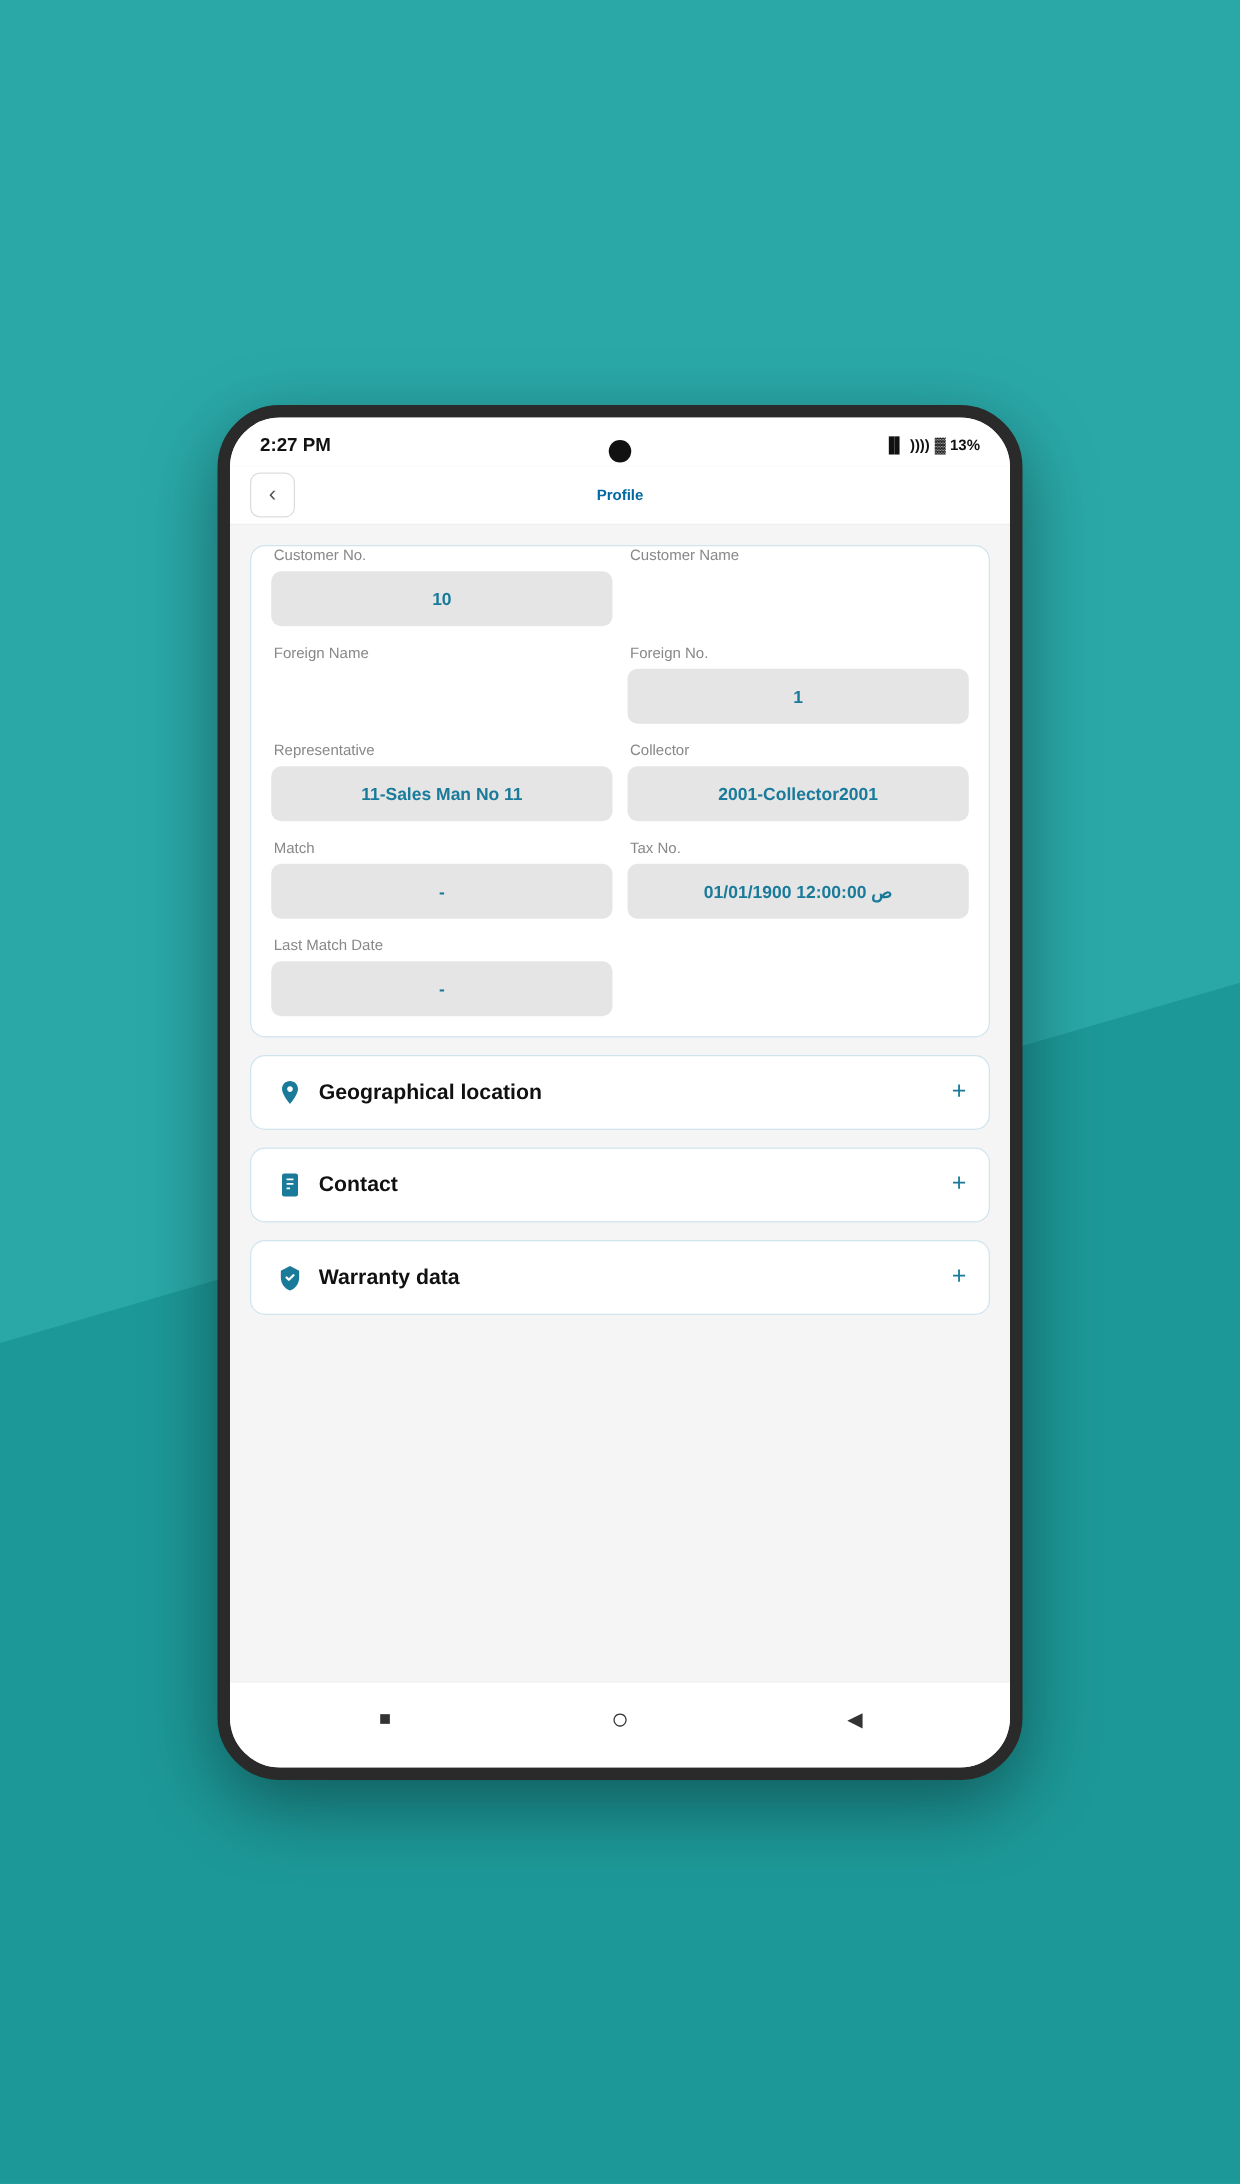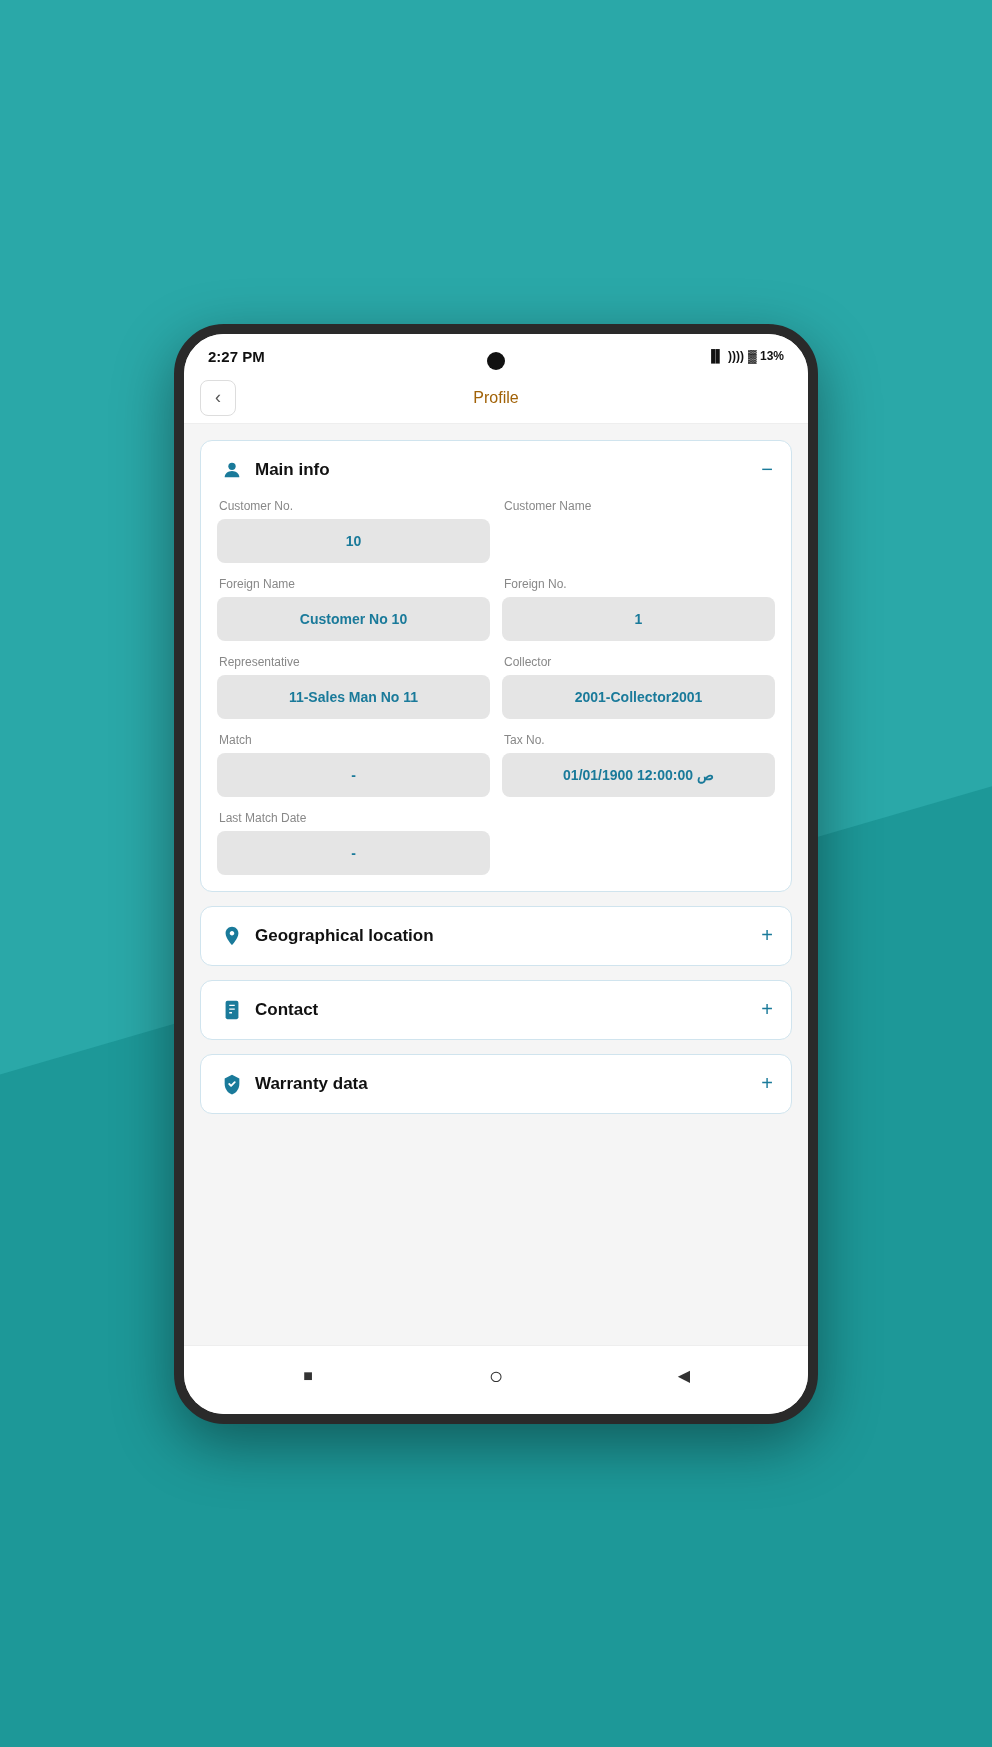--- a/index.html
+++ b/index.html
@@ -103,23 +103,23 @@
       border-radius: 8px;
       display: flex;
       align-items: center;
       justify-content: center;
       cursor: pointer;
       font-size: 18px;
       color: #555;
     }
 
     .header-title {
-      font-size: 16px;
-      font-weight: 400;
-      color: #a16207;
+      font-size: 12px;
+      font-weight: 700;
+      color: #0369a1;
     }
 
     .content {
       padding: 16px;
       display: flex;
       flex-direction: column;
       gap: 14px;
       flex: 1;
     }
 
@@ -258,48 +258,35 @@
     <div class="header">
       <div class="back-btn">
         <span>‹</span>
       </div>
       <span class="header-title">Profile</span>
     </div>
 
     <div class="content">
 
       <div class="section-card">
-        <div class="section-header">
-          <div class="section-header-left">
-            <div class="section-icon icon-user">
-              <svg viewBox="0 0 24 24" xmlns="http://www.w3.org/2000/svg">
-                <circle cx="12" cy="8" r="4"></circle>
-                <path d="M4 20c0-4 3.6-7 8-7s8 3 8 7"></path>
-              </svg>
-            </div>
-            <span class="section-title">Main info</span>
-          </div>
-          <span class="section-toggle">−</span>
-        </div>
 
         <div class="section-body">
           <div class="fields-grid">
 
             <div class="field-group">
               <span class="field-label">Customer No.</span>
               <div class="field-value">10</div>
             </div>
 
             <div class="field-group">
               <span class="field-label">Customer Name</span>
             </div>
 
             <div class="field-group">
               <span class="field-label">Foreign Name</span>
-              <div class="field-value">Customer No 10</div>
             </div>
 
             <div class="field-group">
               <span class="field-label">Foreign No.</span>
               <div class="field-value">1</div>
             </div>
 
             <div class="field-group">
               <span class="field-label">Representative</span>
               <div class="field-value">11-Sales Man No 11</div>

